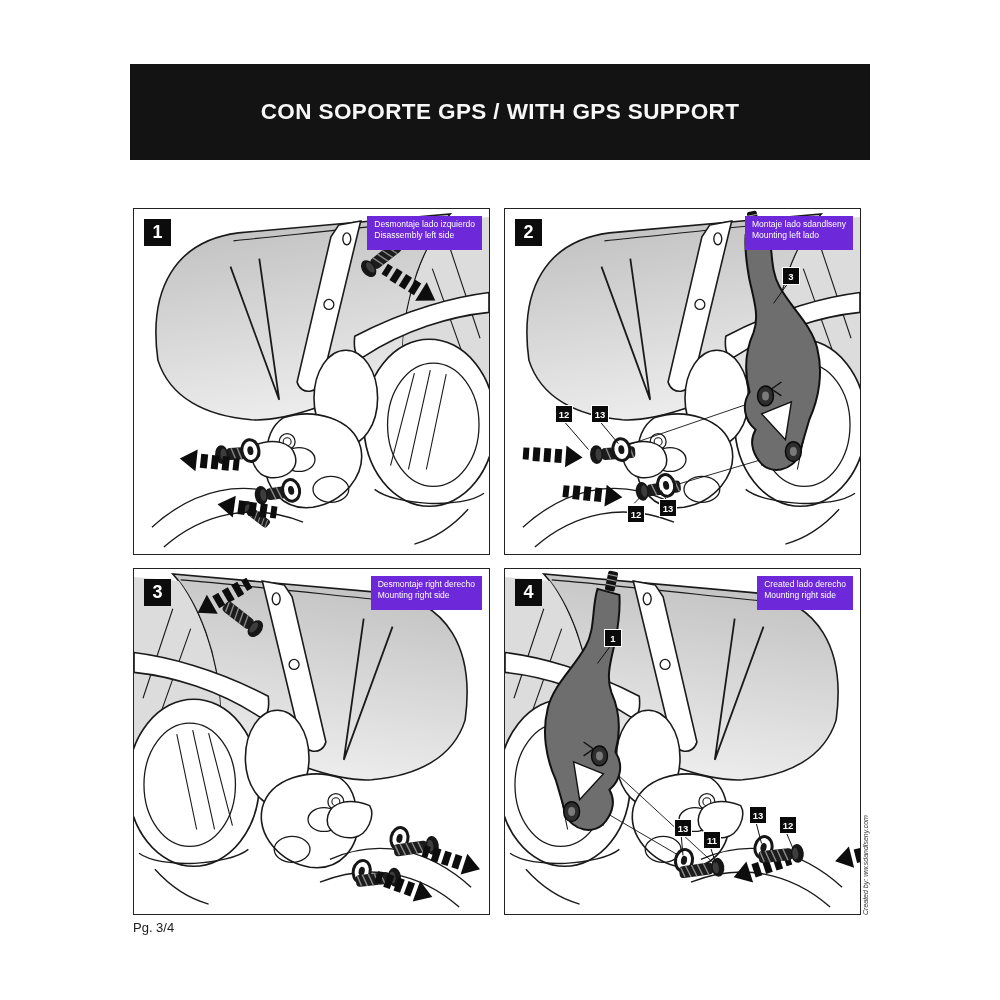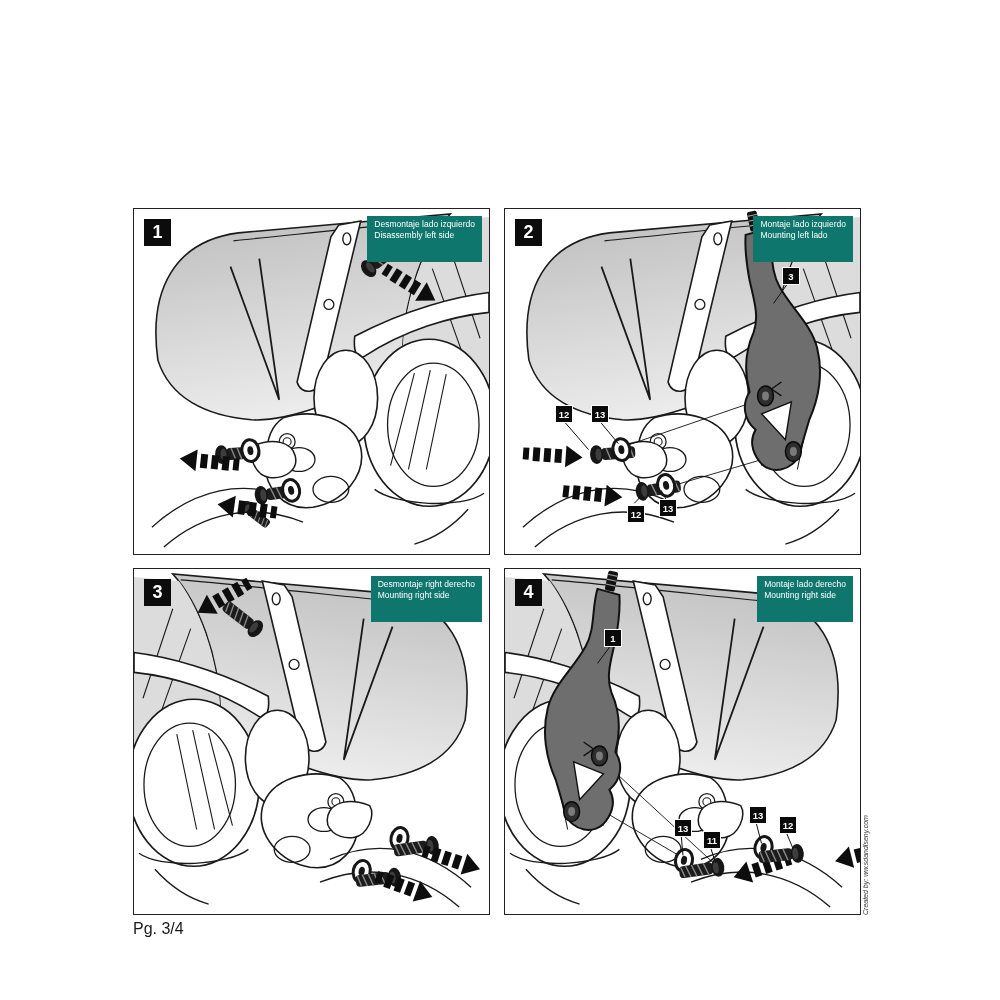--- a/index.html
+++ b/index.html
@@ -9,26 +9,26 @@
           display:flex;align-items:center;justify-content:center;}
   .header h1{margin:0;color:#f7f7f7;font-size:22.5px;font-weight:bold;letter-spacing:.4px;}
   .panel{position:absolute;width:357px;height:347px;background:#fff;border:1.6px solid #222;
          box-sizing:border-box;overflow:hidden;}
   .panel svg{position:absolute;left:0;top:0;width:100%;height:100%;}
   #panel1{left:133px;top:208px;} #panel2{left:504px;top:208px;}
   #panel3{left:133px;top:568px;} #panel4{left:504px;top:568px;}
   .stepbadge{position:absolute;left:10px;top:10px;width:27px;height:27px;background:#0c0c0c;
              color:#fff;font-weight:bold;font-size:18px;display:flex;align-items:center;
              justify-content:center;z-index:5;}
-  .caption{position:absolute;top:7px;right:7px;background:#0f766e;color:#fff;font-size:8.5px;
-           line-height:1.35;padding:3px 7px 20px 7px;z-index:5;text-align:left;}
+  .caption{position:absolute;top:7px;right:7px;background:#6d28d9;color:#fff;font-size:8.5px;
+           line-height:1.35;padding:3px 7px 8px 7px;z-index:5;text-align:left;}
   .partbadge{position:absolute;width:16px;height:16px;background:#0a0a0a;border:1.5px solid #fff;
              box-sizing:content-box;color:#fff;font-weight:bold;font-size:9.5px;display:flex;
              align-items:center;justify-content:center;z-index:6;}
-  .footer{position:absolute;left:133px;top:920px;font-size:16px;color:#1a1a1a;}
+  .footer{position:absolute;left:133px;top:920px;font-size:13px;color:#1a1a1a;}
   .credit{position:absolute;left:862px;top:915px;width:138px;font-size:7px;font-style:italic;
           color:#333;transform:rotate(-90deg);transform-origin:top left;white-space:nowrap;}
 </style>
 </head>
 <body>
 
 <div id="page">
 
   <svg width="0" height="0" style="position:absolute" aria-hidden="true">
     <defs>
@@ -85,20 +85,23 @@
       <g id="arrow">
         <polygon points="0,0 17,-11 17,11" fill="#0d0d0d"></polygon>
         <rect x="21" y="-7" width="7" height="14" fill="#0d0d0d"></rect>
         <rect x="32" y="-7" width="7" height="14" fill="#0d0d0d"></rect>
         <rect x="43" y="-7" width="7" height="14" fill="#0d0d0d"></rect>
         <rect x="54" y="-6" width="6" height="12" fill="#0d0d0d"></rect>
       </g>
     </defs>
   </svg>
 
+  <div class="header">
+    <h1>CON SOPORTE GPS / WITH GPS SUPPORT</h1>
+  </div>
 
   <div class="panel" id="panel1">
     <svg viewBox="0 0 357 347">
       <use href="#scene-left"></use>
       <use href="#screw" transform="translate(236,60) rotate(-38)"></use>
       <use href="#arrow" transform="translate(303,92) rotate(212)"></use>
       <use href="#screw" transform="translate(88,247) rotate(-4)"></use>
       <use href="#washer" transform="translate(117,243) rotate(-8)"></use>
       <use href="#arrow" transform="translate(46,251) rotate(6)"></use>
       <use href="#screw" transform="translate(112,300) rotate(38) scale(0.75)"></use>
@@ -121,21 +124,21 @@
       <use href="#screw" transform="translate(92,247) rotate(-4)"></use>
       <use href="#washer" transform="translate(117,242) rotate(-8)"></use>
       <use href="#arrow" transform="translate(78,250) rotate(184)"></use>
       <use href="#screw" transform="translate(138,284) rotate(-8)"></use>
       <use href="#washer" transform="translate(162,278) rotate(-12)"></use>
       <use href="#arrow" transform="translate(118,290) rotate(186)"></use>
       <path stroke="#111" stroke-width="1" fill="none" d="M 285,74 L 270,95 M 58,212 L 84,242 M 94,212 L 114,236 M 130,296 L 138,288 M 162,292 L 157,283"></path>
     </svg>
     <div class="stepbadge">2</div>
     <div class="caption">
-      <div>Montaje lado izquierdo</div>
+      <div>Montaje lado sdandlseny</div>
       <div>Mounting left lado</div>
     </div>
     <div class="partbadge" style="left:277px;top:58px">3</div>
     <div class="partbadge" style="left:50px;top:196px">12</div>
     <div class="partbadge" style="left:86px;top:196px">13</div>
     <div class="partbadge" style="left:122px;top:296px">12</div>
     <div class="partbadge" style="left:154px;top:290px">13</div>
   </div>
 
   <div class="panel" id="panel3">
@@ -165,21 +168,21 @@
       <use href="#washer" transform="translate(180,293) rotate(12)"></use>
       <use href="#screw" transform="translate(214,300) rotate(172)"></use>
       <use href="#arrow" transform="translate(230,310) rotate(-18)"></use>
       <use href="#washer" transform="translate(260,280) rotate(12)"></use>
       <use href="#screw" transform="translate(294,286) rotate(174)"></use>
       <use href="#arrow" transform="translate(332,294) rotate(-14)"></use>
       <path stroke="#111" stroke-width="1" fill="none" d="M 107,76 L 93,95 M 177,266 L 179,288 M 206,278 L 212,296 M 252,253 L 258,276 M 282,263 L 290,282"></path>
     </svg>
     <div class="stepbadge">4</div>
     <div class="caption">
-      <div>Montaje lado derecho</div>
+      <div>Created lado derecho</div>
       <div>Mounting right side</div>
     </div>
     <div class="partbadge" style="left:99px;top:60px">1</div>
     <div class="partbadge" style="left:169px;top:250px">13</div>
     <div class="partbadge" style="left:198px;top:262px">11</div>
     <div class="partbadge" style="left:244px;top:237px">13</div>
     <div class="partbadge" style="left:274px;top:247px">12</div>
   </div>
 
   <div class="footer">Pg. 3/4</div>

